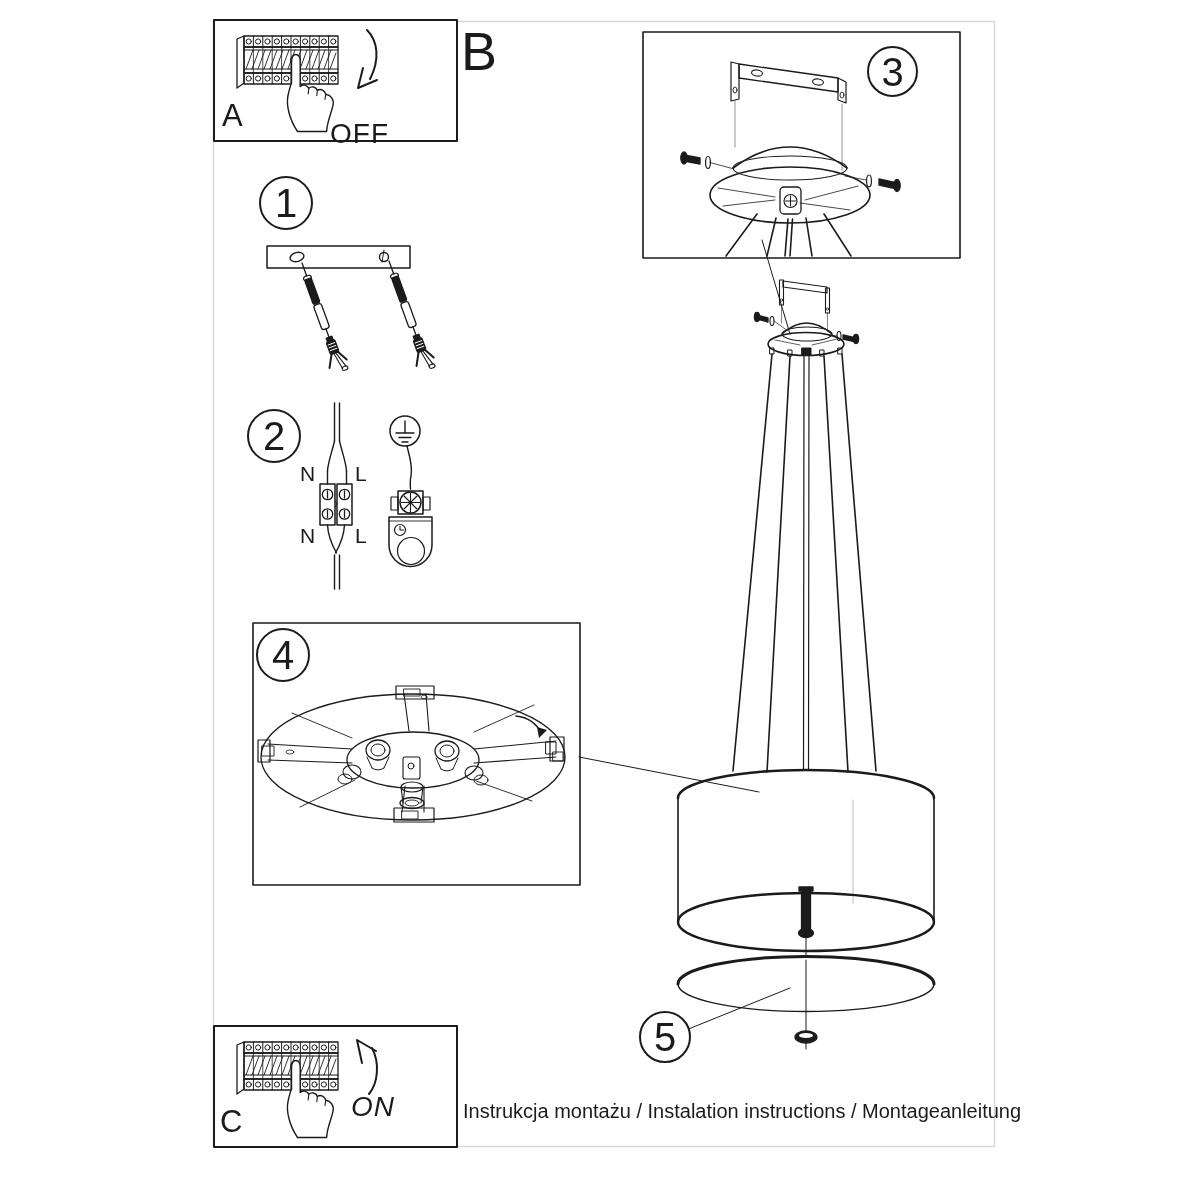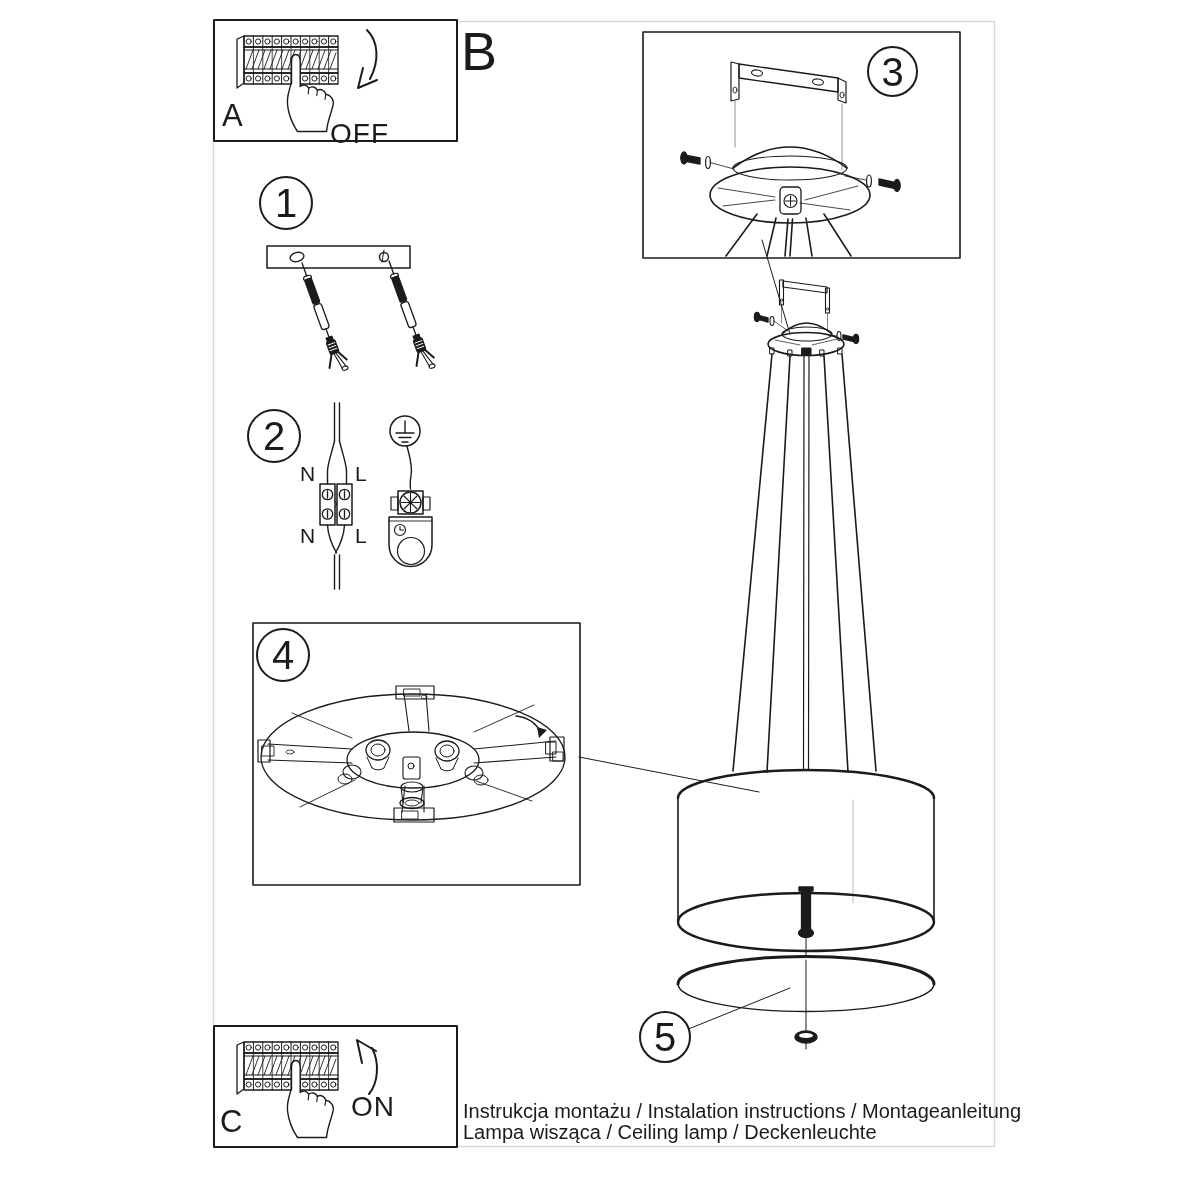--- a/index.html
+++ b/index.html
@@ -298,31 +298,30 @@
   </g>
   <path d="M579,757 L759,792" stroke-width="1"></path>
 
 </g>
 </svg>
 
 <div class="lbl letter" style="left:222px;top:100px;">A</div>
 <div class="lbl big-letter" style="left:461px;top:24px;">B</div>
 <div class="lbl letter" style="left:220px;top:1106px;">C</div>
 <div class="lbl switch-word" style="left:330px;top:92px;margin-top:28px;">OFF</div>
-<div class="lbl switch-word" style="left:351px;top:1093px;">ON</div>
+<div class="lbl switch-word" style="left:351px;top:1093px;font-style:italic;">ON</div>
 
 <div class="badge" style="left:259px;top:176px;width:50px;height:50px;">1</div>
 <div class="badge" style="left:247px;top:409px;width:50px;height:50px;">2</div>
 <div class="badge" style="left:867px;top:46px;width:47px;height:47px;">3</div>
 <div class="badge" style="left:256px;top:628px;width:50px;height:50px;">4</div>
 <div class="badge" style="left:639px;top:1011px;width:48px;height:48px;">5</div>
 
 <div class="wire-lbl" style="left:300px;top:463px;">N</div>
 <div class="wire-lbl" style="left:355px;top:463px;">L</div>
 <div class="wire-lbl" style="left:300px;top:525px;">N</div>
 <div class="wire-lbl" style="left:355px;top:525px;">L</div>
 
 <div class="footer">
   <div>Instrukcja montażu / Instalation instructions / Montageanleitung</div>
-  <div>Lampa wisząca / Ceiling lamp / Deckenleuchte</div>
 </div>
 
 </div>
 
 </body></html>

